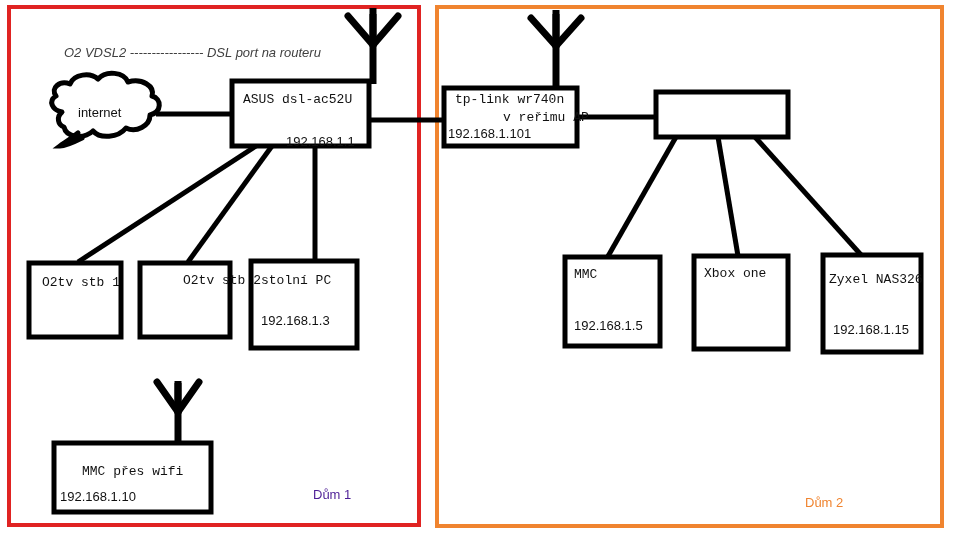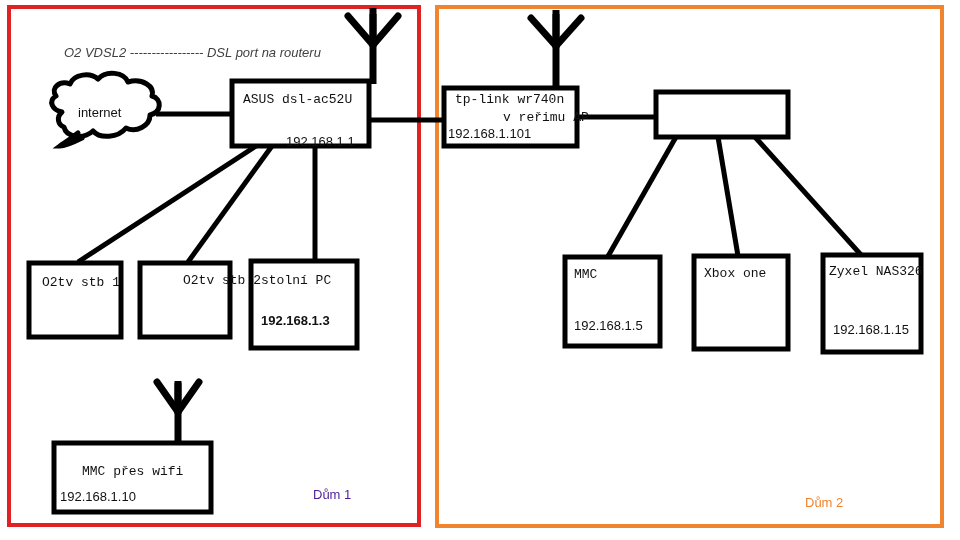--- a/index.html
+++ b/index.html
@@ -145,34 +145,34 @@
   <div class="cloud-label" style="left:78px; top:105px;">internet</div>
 
   <div class="node-label" style="left:243px; top:90px;">ASUS dsl-ac52U</div>
   <div class="ip-label" style="left:250px; top:134px;margin-left:36px;">192.168.1.1</div>
 
   <div class="node-label" style="left:42px; top:273px;">O2tv stb 1</div>
 
   <div class="node-label" style="left:152px; top:271px;margin-left:31px;">O2tv stb 2</div>
 
   <div class="node-label" style="left:261px; top:271px;text-align:center;">stolní PC</div>
-  <div class="ip-label" style="left:261px; top:313px;font-weight:bold;">192.168.1.3</div>
+  <div class="ip-label" style="left:261px; top:313px;">192.168.1.3</div>
 
   <div class="node-label" style="left:82px; top:462px;">MMC přes wifi</div>
   <div class="ip-label" style="left:60px; top:489px;">192.168.1.10</div>
 
   <div class="node-label" style="left:455px; top:90px;">tp-link wr740n</div>
   <div class="node-label" style="left:455px; top:108px;margin-left:48px;">v reřimu AP</div>
   <div class="ip-label" style="left:448px; top:126px;">192.168.1.101</div>
 
 
   <div class="node-label" style="left:574px; top:265px;">MMC</div>
   <div class="ip-label" style="left:574px; top:318px;">192.168.1.5</div>
 
   <div class="node-label" style="left:704px; top:264px;">Xbox one</div>
 
-  <div class="node-label" style="left:829px; top:262px;">Zyxel NAS326</div>
+  <div class="node-label" style="left:829px; top:270px;">Zyxel NAS326</div>
   <div class="ip-label" style="left:833px; top:322px;">192.168.1.15</div>
 
   <div class="zone-label" style="left:313px; top:487px; color:#4c1d95;">Dům 1</div>
   <div class="zone-label" style="left:805px; top:495px; color:#f0842f;text-align:right;">Dům 2</div>
 
 </div>
 
 </body></html>

